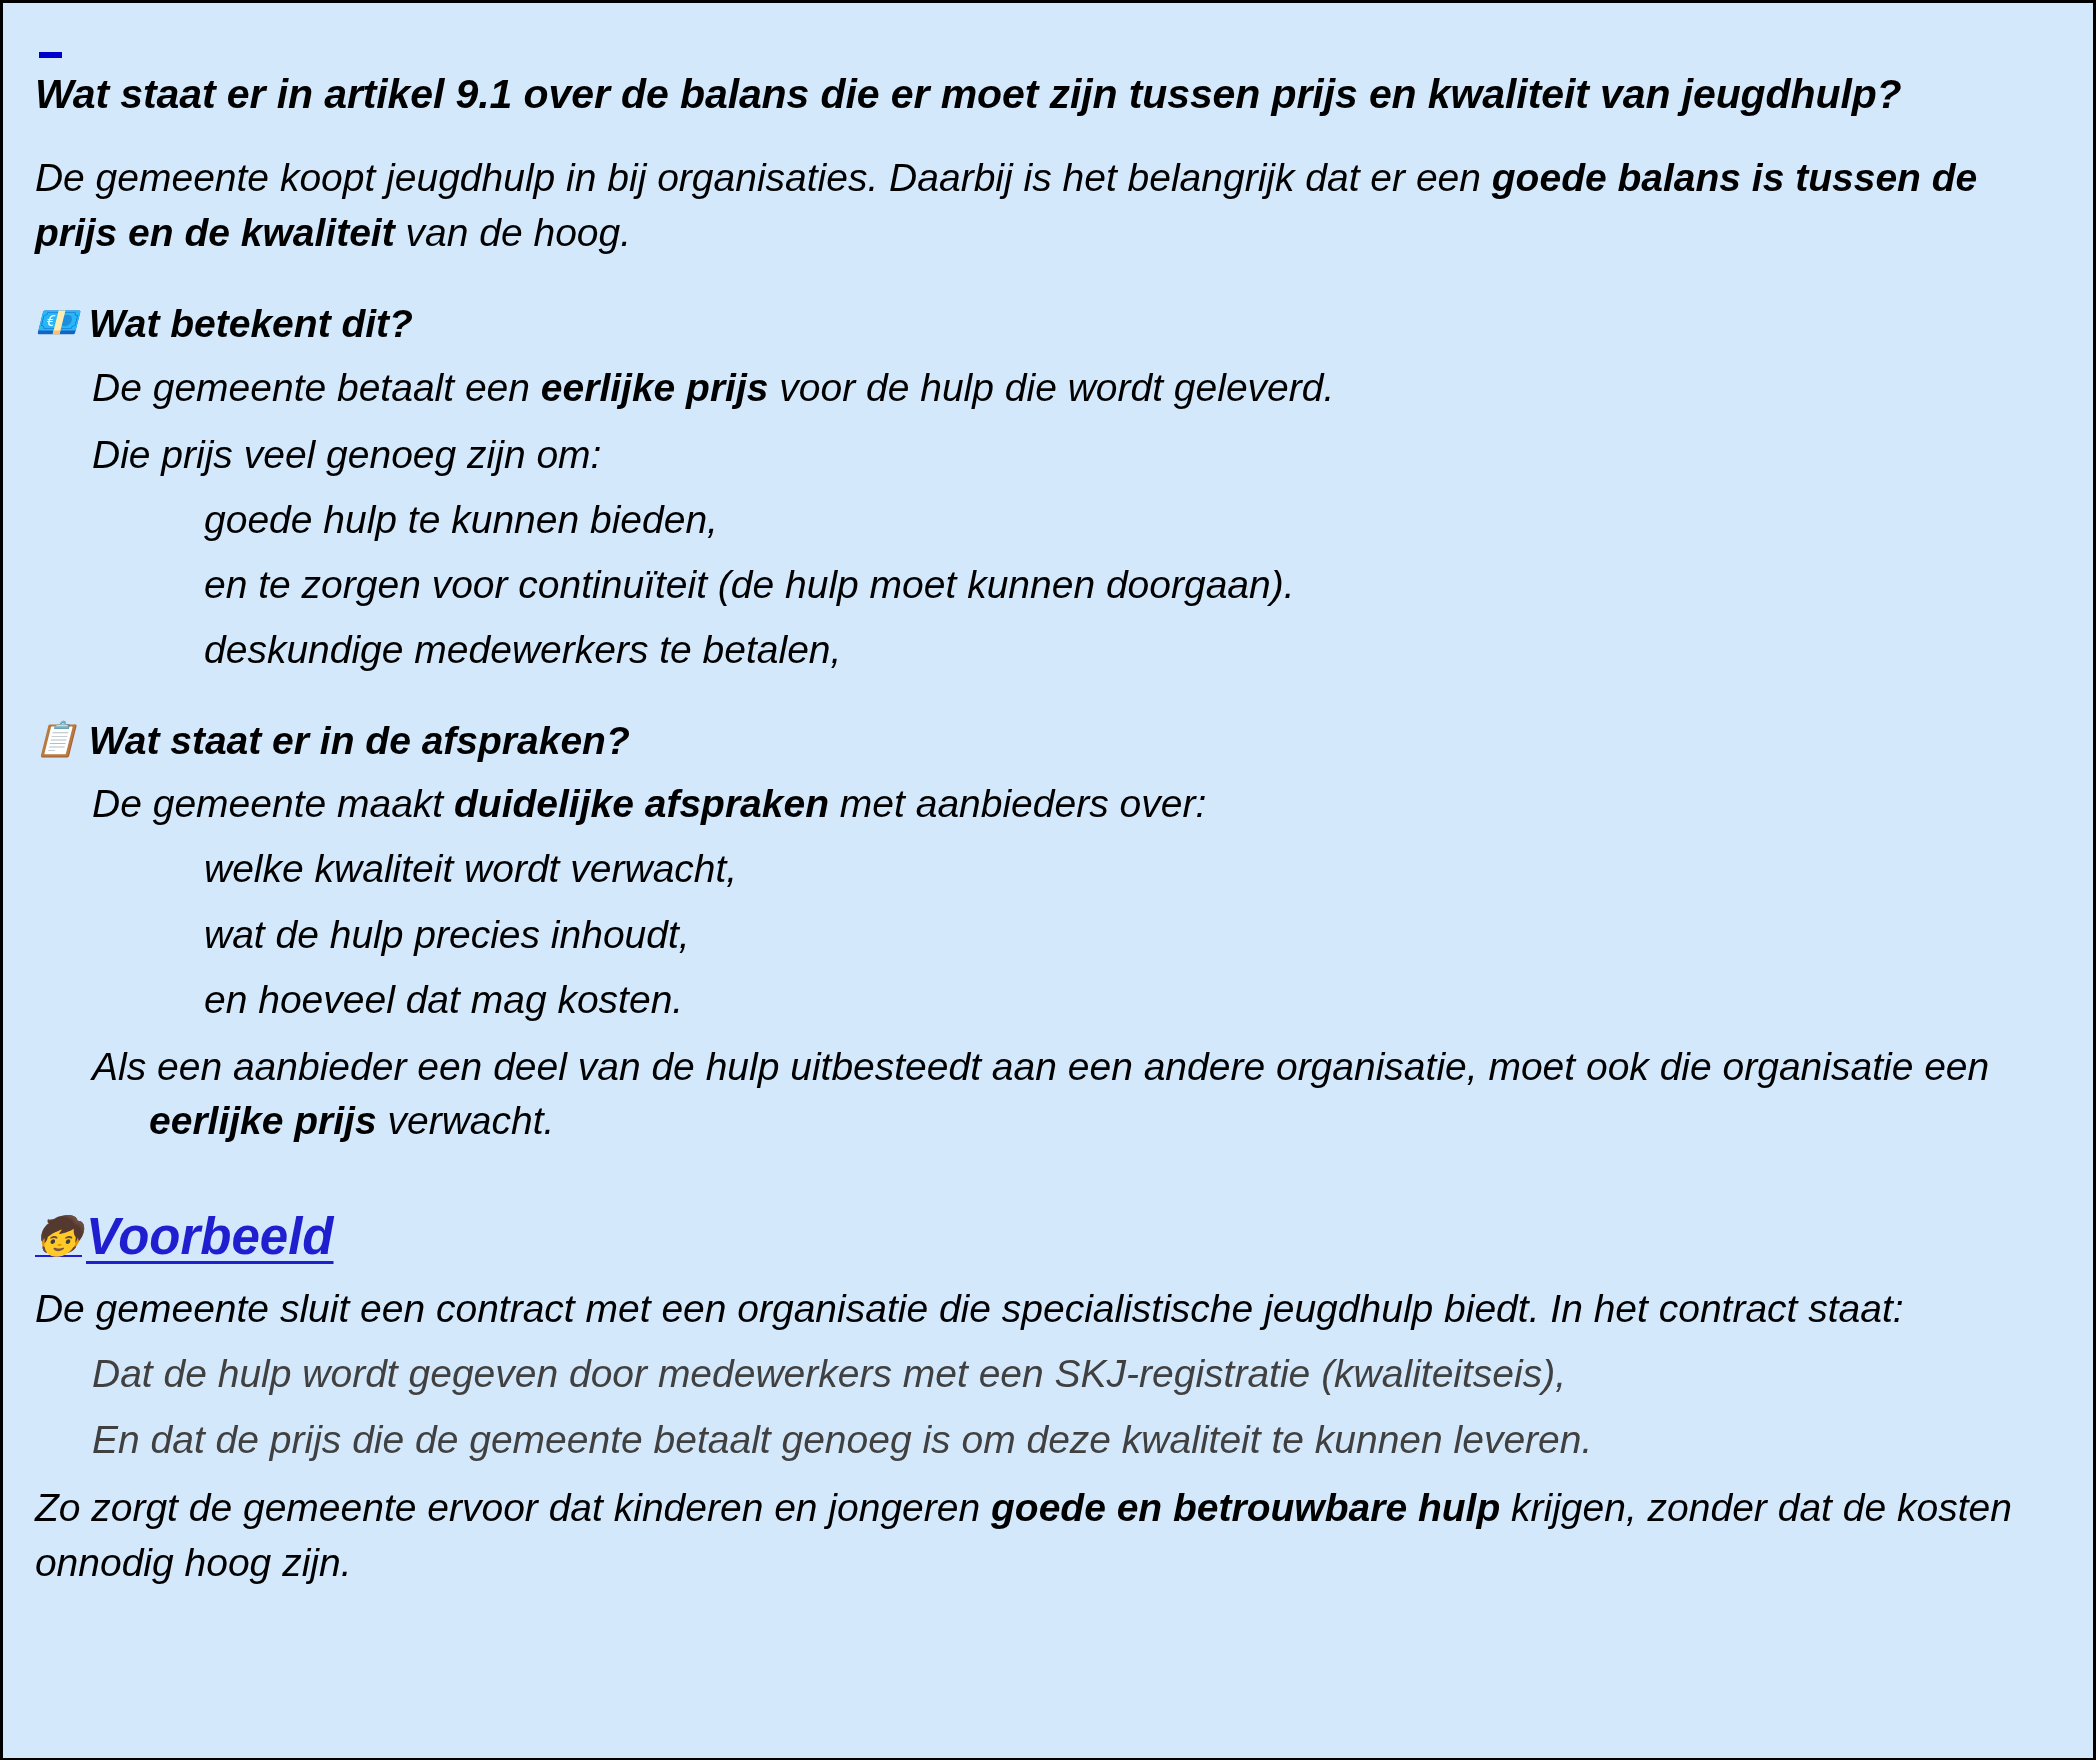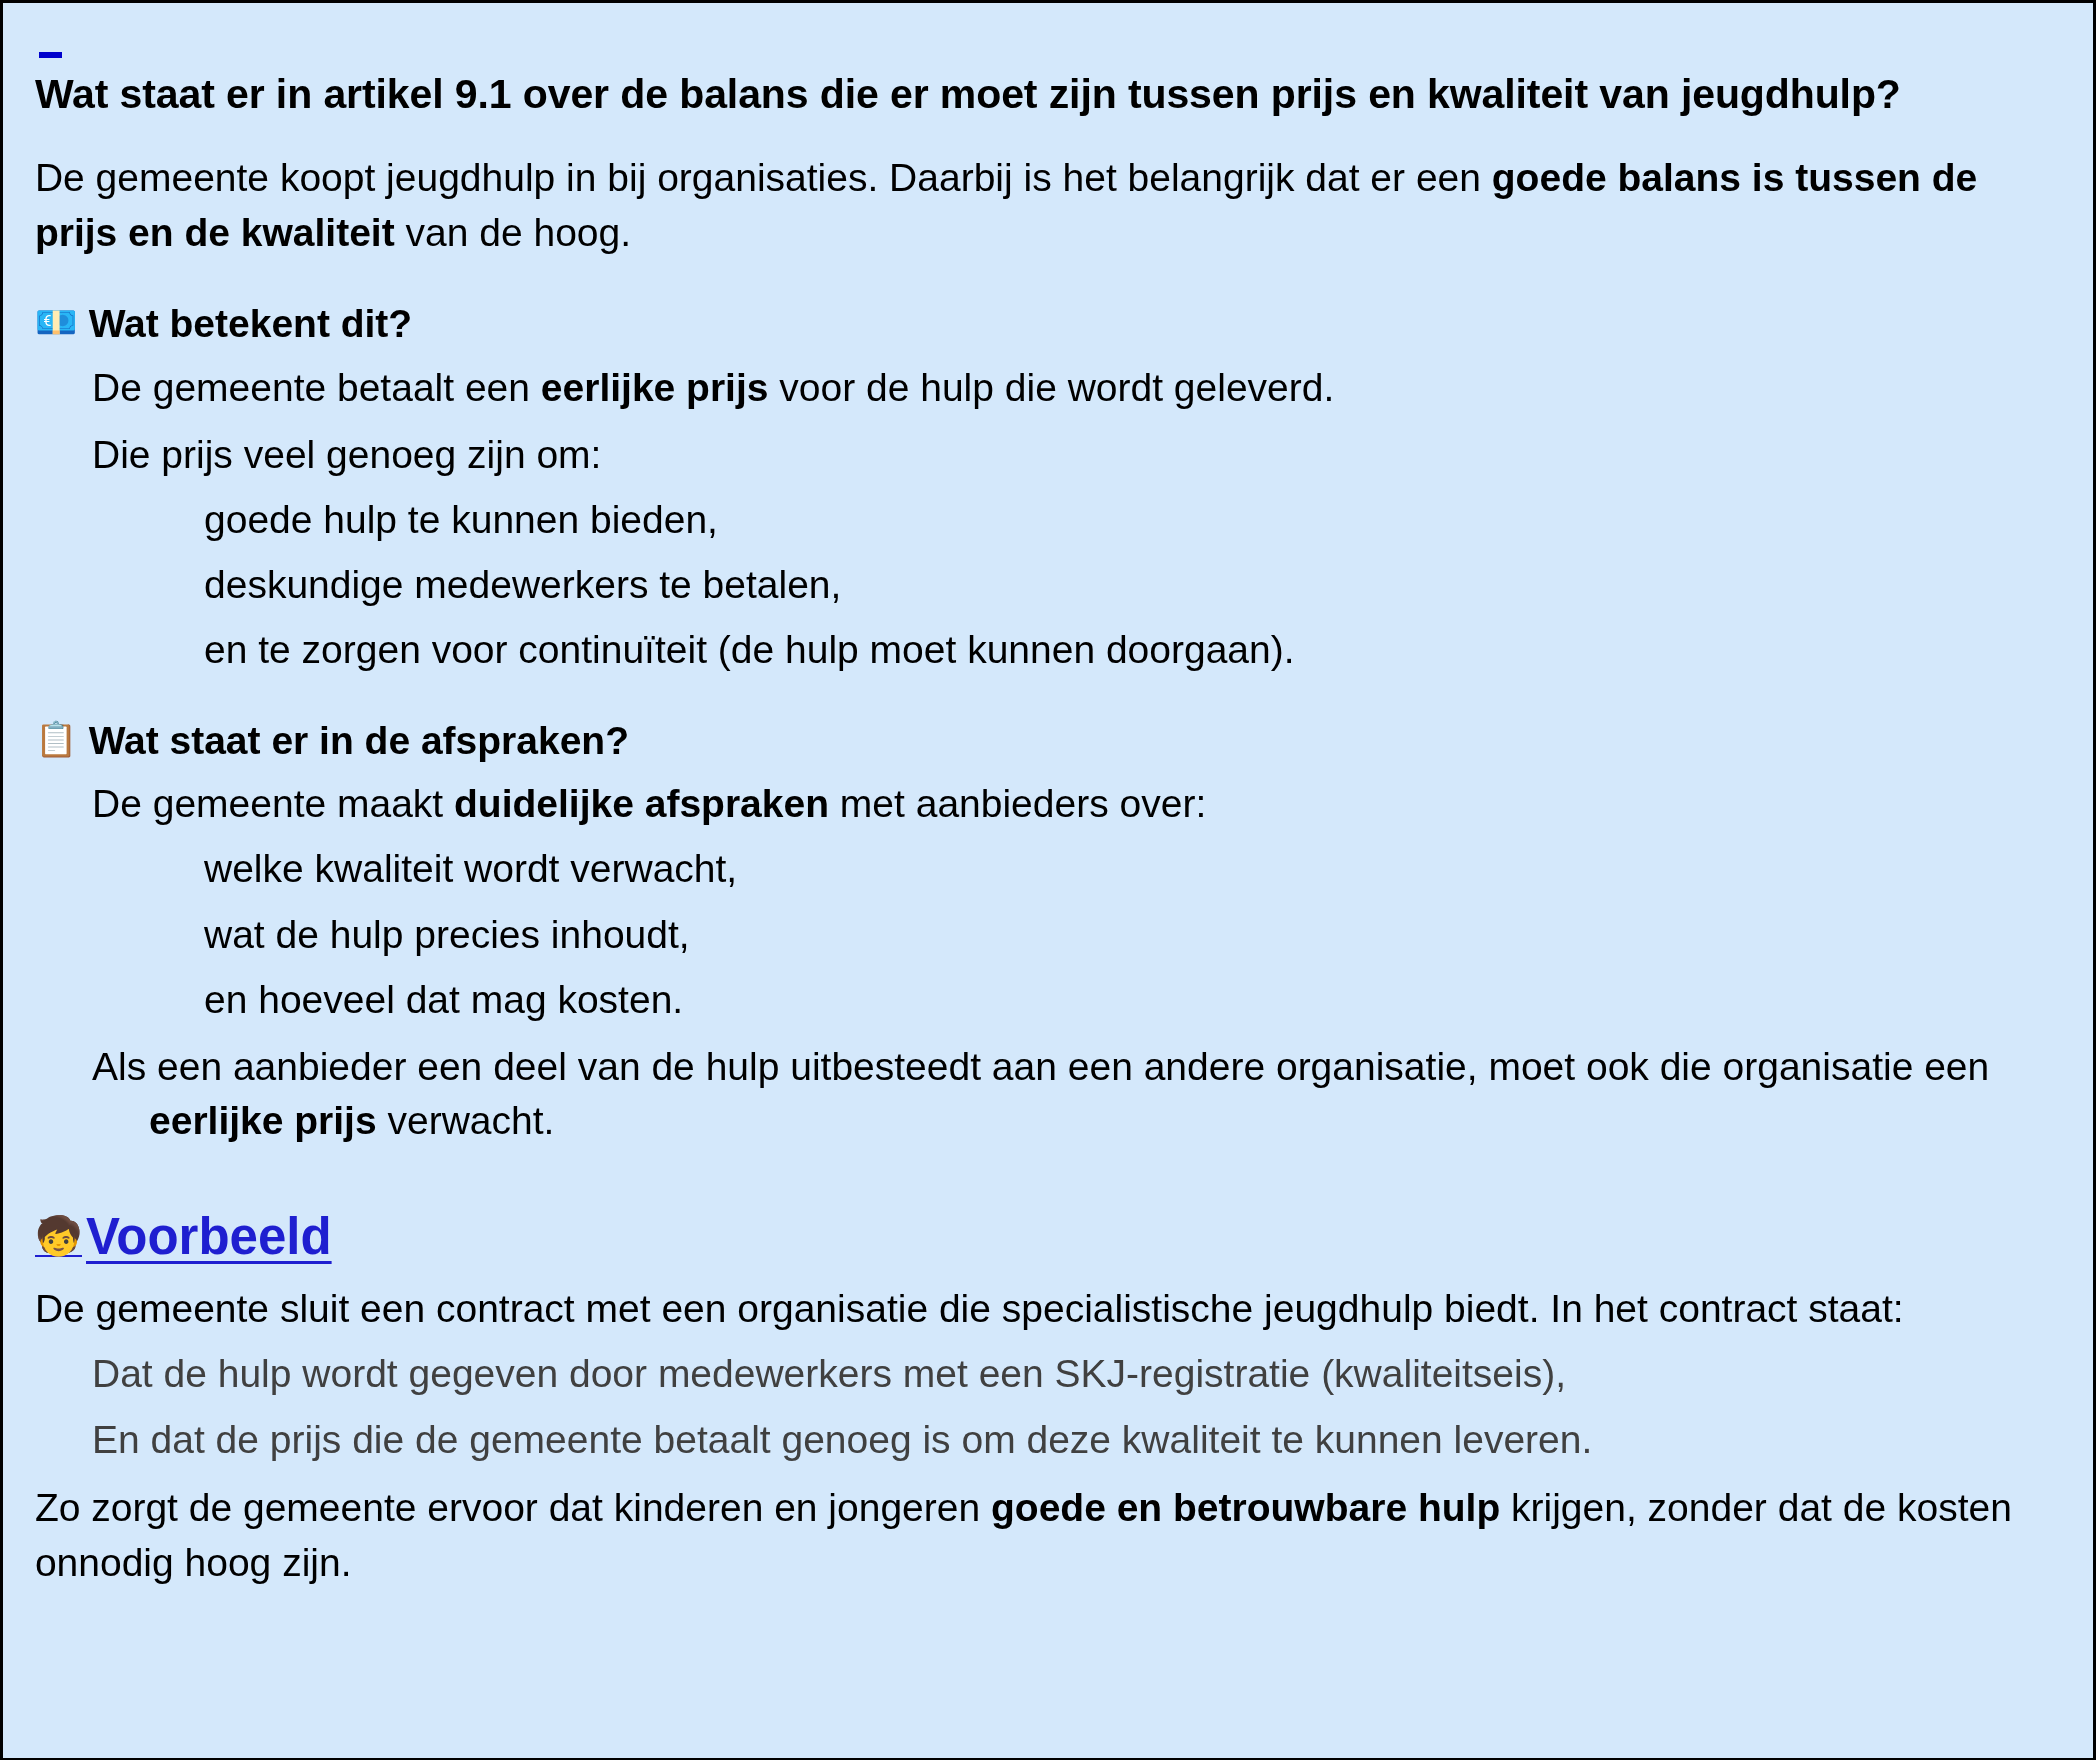--- a/index.html
+++ b/index.html
@@ -15,20 +15,21 @@
   }
 
   .doc-frame {
     box-sizing: border-box;
     width: 2096px;
     height: 1761px;
     background: #d4e8fb;
     border: 3.8px solid #000000;
     padding: 38px 44px 0 30px;
     position: relative;
+    font-style: italic;
   }
 
   .anchor-link {
     display: inline-block;
     width: 23px;
     height: 5.7px;
     background: #0000cc;
     margin: 11.4px 0 0 5.7px;
   }
 
@@ -165,22 +166,22 @@
       <span>Wat betekent dit?</span>
     </div>
 
     <div class="lvl1">
       <span>De gemeente betaalt een </span><b>eerlijke prijs</b><span> voor de hulp die wordt geleverd.</span>
     </div>
 
     <div class="lvl1">Die prijs veel genoeg zijn om:</div>
 
     <div class="lvl2">goede hulp te kunnen bieden,</div>
+    <div class="lvl2">en te zorgen voor continuïteit (de hulp moet kunnen doorgaan).</div>
     <div class="lvl2">deskundige medewerkers te betalen,</div>
-    <div class="lvl2">en te zorgen voor continuïteit (de hulp moet kunnen doorgaan).</div>
   </div>
 
   
   <div class="section">
     <div class="section-head">
       <span class="emoji">📋</span>
       <span>Wat staat er in de afspraken?</span>
     </div>
 
     <div class="lvl1">

